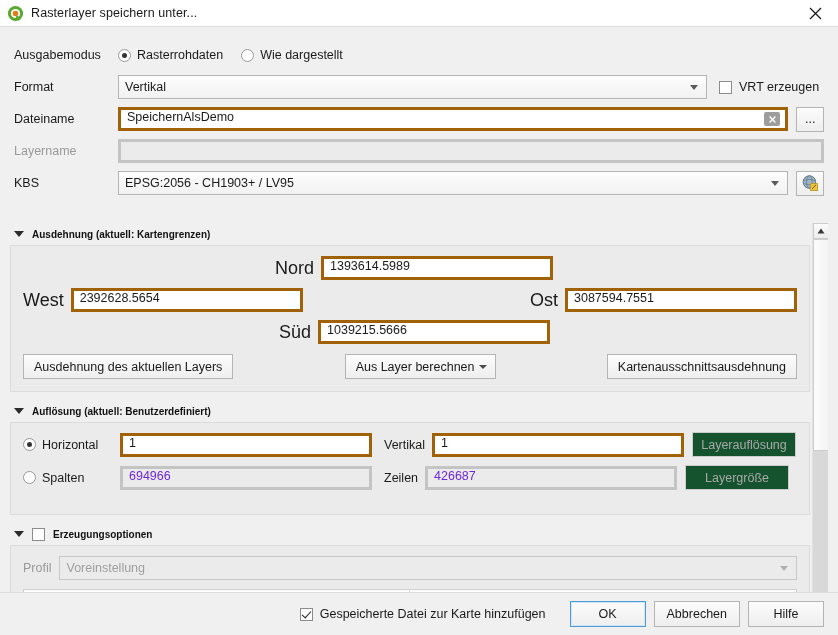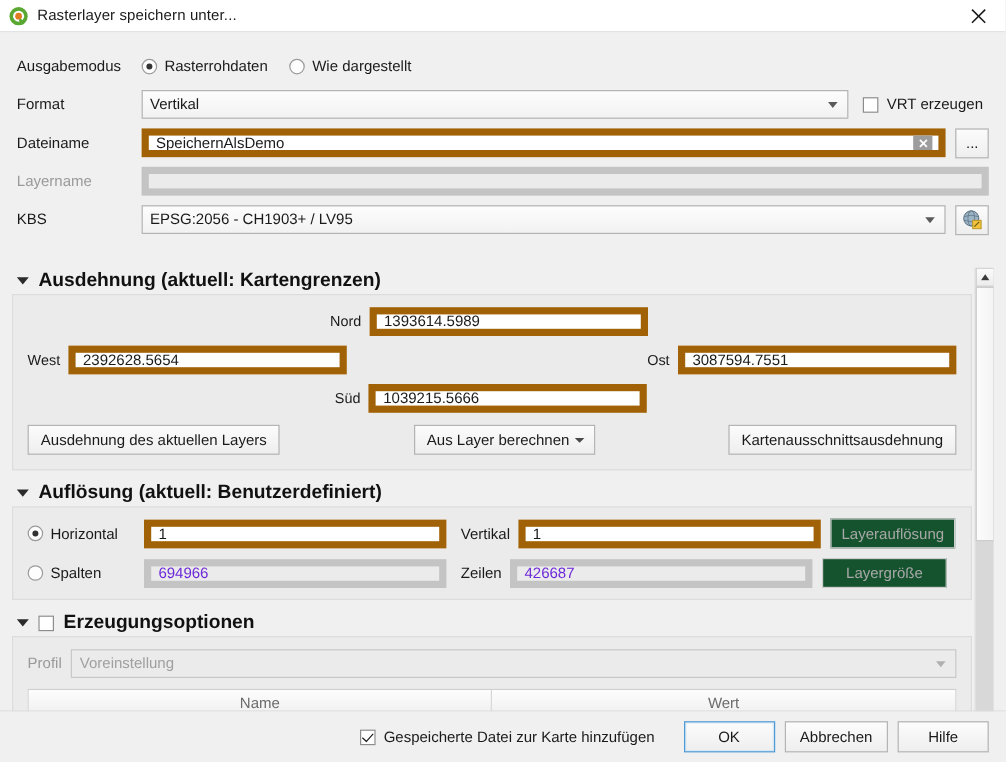--- a/index.html
+++ b/index.html
@@ -82,28 +82,28 @@
     position: absolute;
     left: 3px; top: 3px;
     width: 5px; height: 5px;
     border-radius: 50%;
     background: #333;
   }
 
   
   .inp {
     height: 24px;
-    border: 6px solid #a16207;
+    border: 3px solid #a16207;
     background: #ffffff;
     font-family: "Liberation Sans", sans-serif;
     font-size: 12.5px;
     color: #1a1a1a;
     padding: 0 6px;
     display: flex;
-    align-items: center;
+    align-items: flex-start;
     min-width: 0;
     overflow: hidden;
     white-space: nowrap;
   }
   .inp.disabled { background: #ebebeb; color: #6d28d9; border-color: #c4c4c4; }
 
   .combo {
     height: 24px;
     border: 1px solid #b4b4b4;
     background: linear-gradient(to bottom, #fdfdfd 0%, #f2f2f2 100%);
@@ -215,21 +215,21 @@
     background: linear-gradient(to right,#fcfcfc,#f4f4f4);
     border: 1px solid #cdcdcd;
   }
 
   
   .group { margin-bottom: 2px; }
   .group-title {
     display: flex;
     align-items: center;
     font-weight: bold;
-    font-size: 16px;
+    font-size: 10px;
     color: #111;
     height: 22px;
     padding-left: 4px;
   }
   .tri {
     width: 0; height: 0;
     border-left: 5px solid transparent;
     border-right: 5px solid transparent;
     border-top: 6px solid #2b2b2b;
     margin-right: 8px;
@@ -240,21 +240,21 @@
     background: #ebebeb;
     padding: 10px 12px 12px 12px;
   }
 
   .ext-row {
     display: flex;
     align-items: center;
     margin-bottom: 8px;
   }
   .ext-label {
-    font-size: 12px;
+    font-size: 18px;
     text-align: right;
     margin-right: 7px;
     flex: 0 0 auto;
   }
 
   .res-row {
     display: flex;
     align-items: center;
     margin-bottom: 8px;
   }
@@ -469,21 +469,21 @@
             </div>
           </div>
         </div>
       </div>
 
       <div class="group" style="margin-top:8px;">
         <div class="group-title">
           <span class="tri"></span>
           <span>Auflösung (aktuell: Benutzerdefiniert)</span>
         </div>
-        <div class="group-panel" style="padding-top:9px;padding-bottom:9px;">
+        <div class="group-panel" style="padding-top:9px;padding-bottom:24px;">
 
           <div class="res-row">
             <span class="radio checked"></span>
             <span style="width:78px;">Horizontal</span>
             <div class="inp" style="width:252px;">
               <span>1</span>
             </div>
             <span style="margin-left:12px;margin-right:7px;">Vertikal</span>
             <div class="inp" style="width:252px;">
               <span>1</span>

